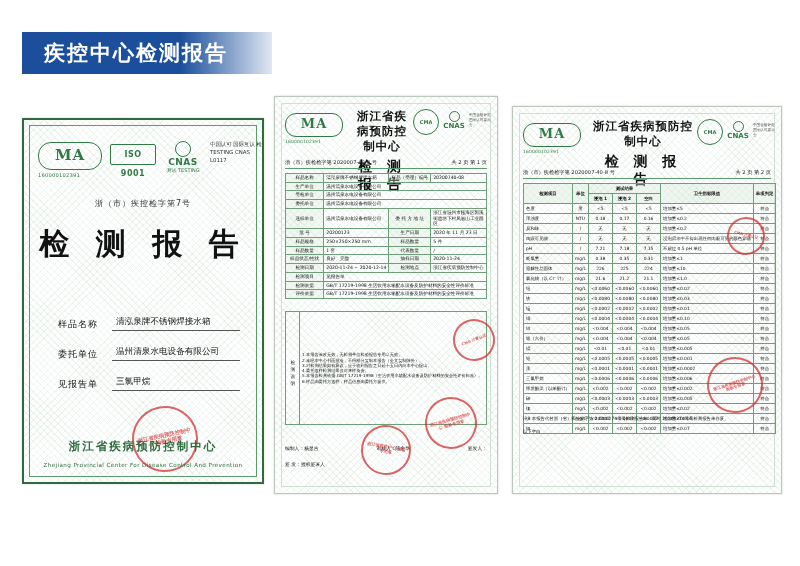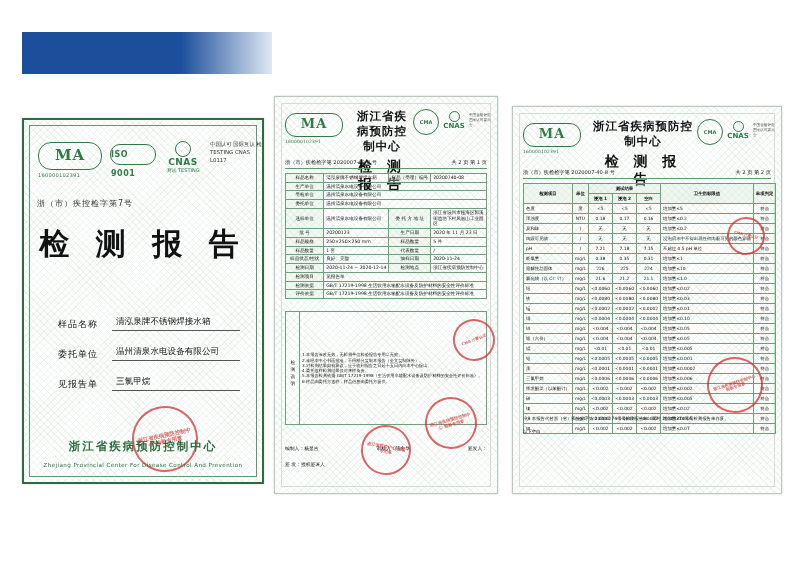--- a/index.html
+++ b/index.html
@@ -124,24 +124,25 @@
     letter-spacing: 0.2px;
     white-space: nowrap;
   }
   .iso-mark {
     position: absolute;
     left: 72px;
     top: 4px;
     width: 44px;
     height: 19px;
     border: 1px solid #2f7a45;
-    border-radius: 10px;
+    border-radius: 2px;
     color: #2f7a45;
     font-size: 8px;
     font-weight: bold;
+    text-align: center;
     line-height: 19px;
     letter-spacing: 0.5px;
   }
   .cnas-mark {
     position: absolute;
     left: 122px;
     top: 1px;
     width: 46px;
     text-align: center;
   }
@@ -170,24 +171,24 @@
     font-size: 5.4px;
     color: #333;
     line-height: 1.5;
     text-align: left;
   }
   .cover-subline {
     position: absolute;
     left: 0;
     right: 0;
     top: 78px;
+    text-align: center;
     font-size: 8px;
     color: #333;
     letter-spacing: 1px;
-    padding-left: 13px;
   }
   .cover-title-cn {
     position: absolute;
     left: 0;
     right: 0;
     top: 104px;
     text-align: center;
     font-size: 30px;
     font-weight: bold;
     letter-spacing: 8px;
@@ -493,20 +494,21 @@
     text-orientation: upright;
     letter-spacing: 1px;
   }
 </style>
 </head>
 <body>
 
 <div class="header-band">
   <div class="header-box"></div>
   <div class="header-bar"></div>
+  <div class="header-title">疾控中心检测报告</div>
 </div>
 
 <div class="doc greenbg" id="doc-cover">
   <div class="cover-frame"></div>
 
   <div class="cover-top">
     <div class="ma-logo">
       <div class="ma-mark">MA</div>
       <div class="ma-code">160000102391</div>
     </div>

